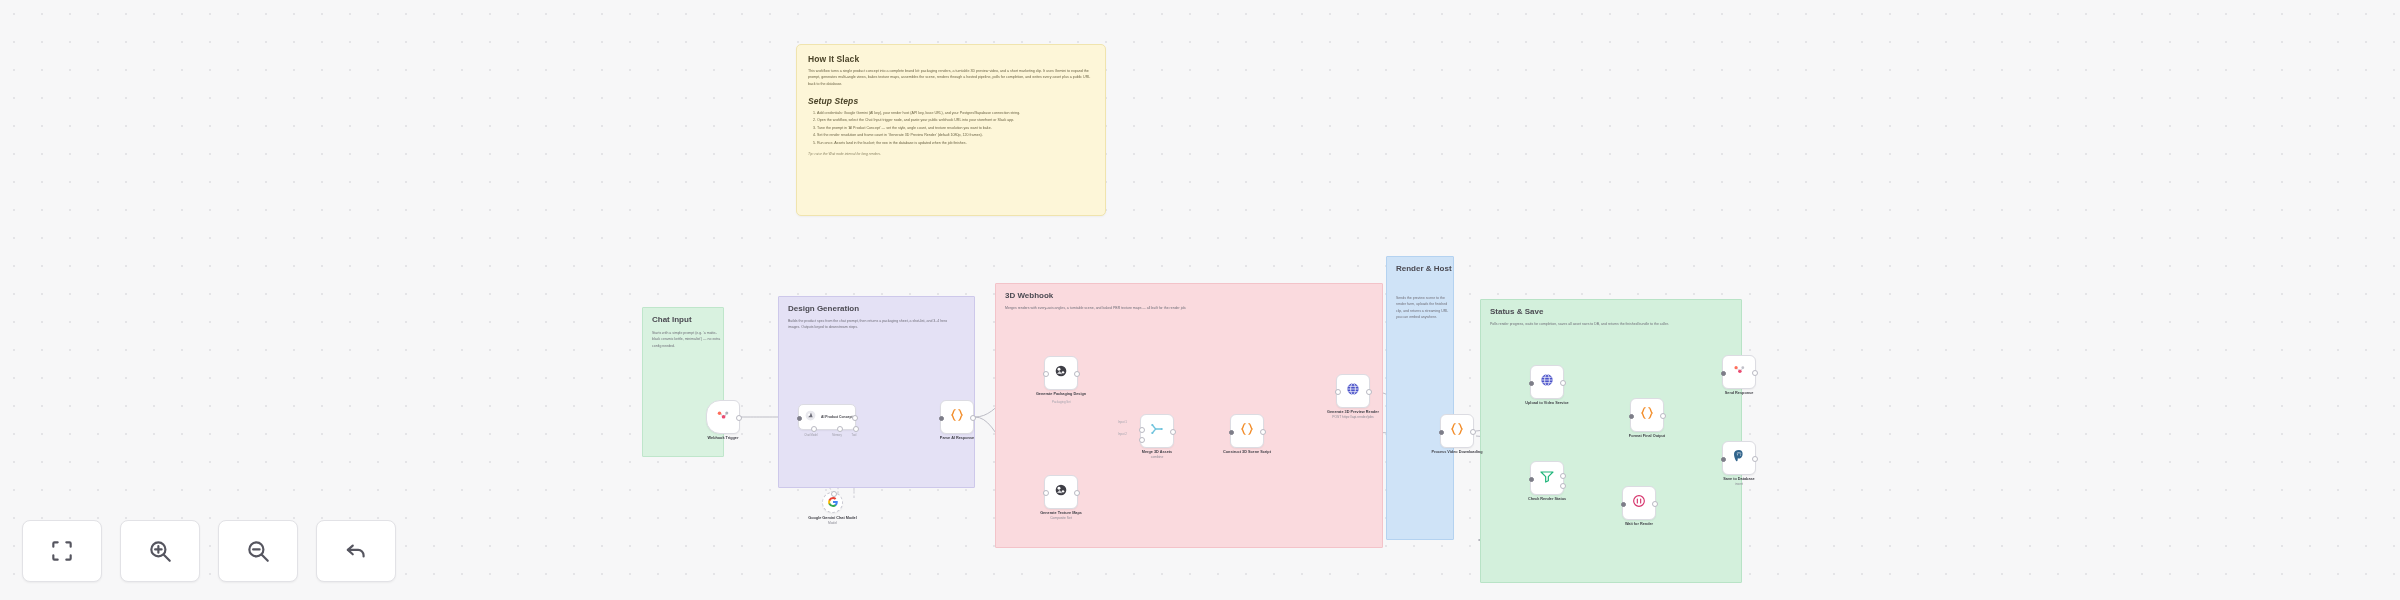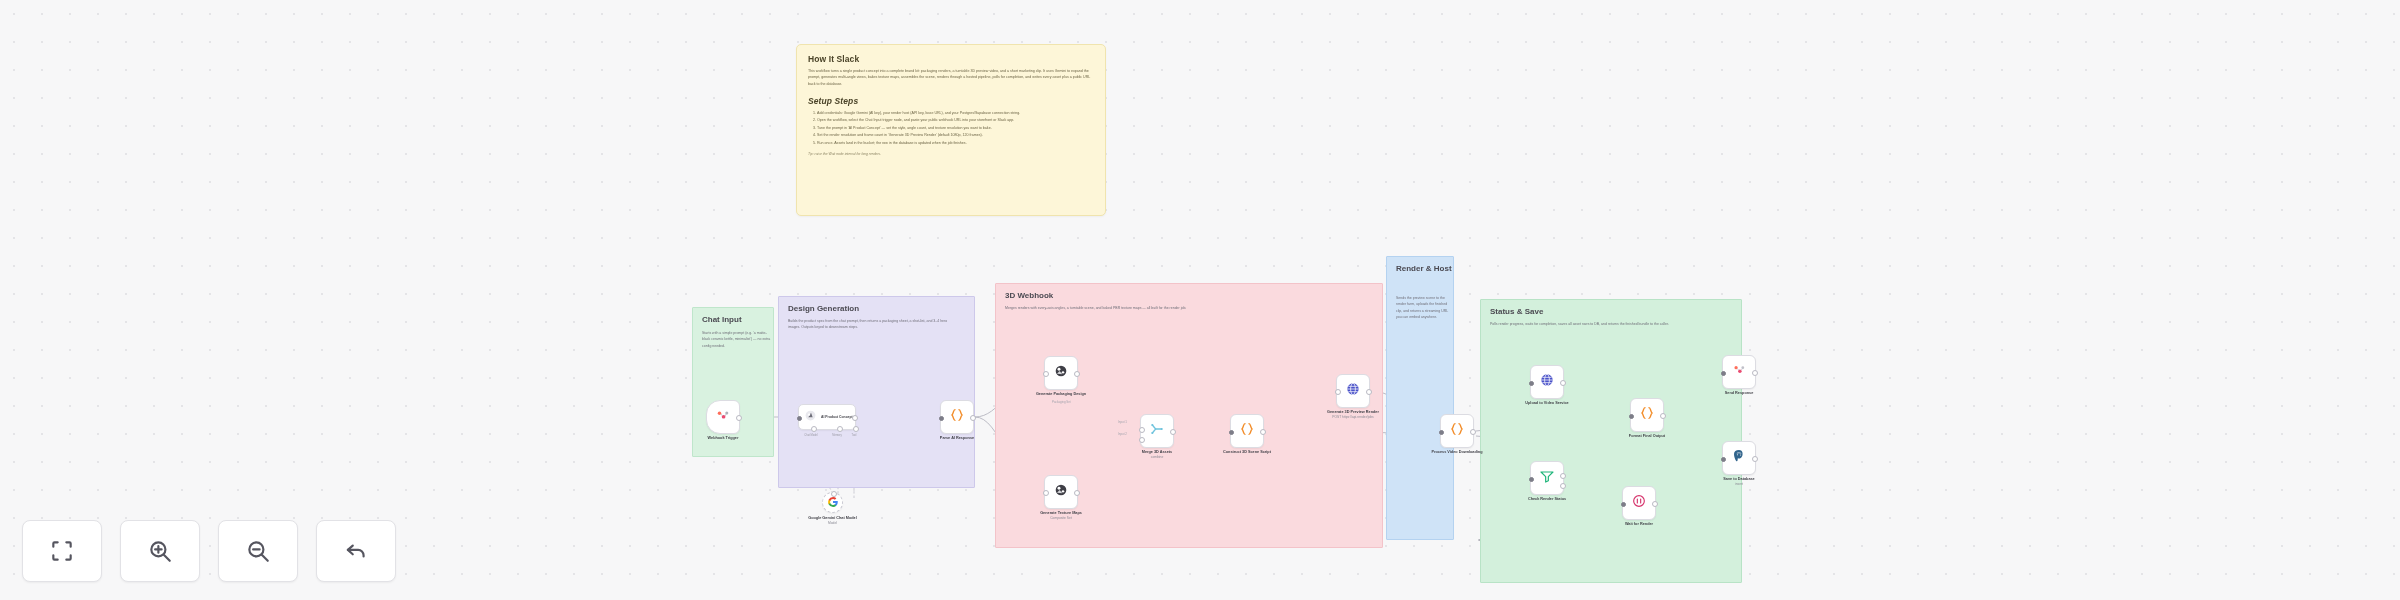--- a/index.html
+++ b/index.html
@@ -162,21 +162,21 @@
     <ol>
       <li>Add credentials: Google Gemini (AI key), your render host (API key, base URL), and your Postgres/Supabase connection string.</li>
       <li>Open the workflow, select the Chat Input trigger node, and paste your public webhook URL into your storefront or Slack app.</li>
       <li>Tune the prompt in 'AI Product Concept' — set the style, angle count, and texture resolution you want to bake.</li>
       <li>Set the render resolution and frame count in 'Generate 3D Preview Render' (default 1080p, 120 frames).</li>
       <li>Run once. Assets land in the bucket; the row in the database is updated when the job finishes.</li>
     </ol>
     <div class="foot">Tip: raise the Wait node interval for long renders.</div>
   </div>
 
-  <div class="group" style="left:692px;top:307px;width:82px;height:150px;background:#d9f2e0;border:1px solid #bfe6cb;">
+  <div class="group" style="left:642px;top:307px;width:82px;height:150px;background:#d9f2e0;border:1px solid #bfe6cb;">
     <div class="g-title">Chat Input</div>
     <div class="g-desc" style="top:22px;">Starts with a simple prompt (e.g. 'a matte-black ceramic kettle, minimalist') — no extra config needed.</div>
   </div>
 
   <div class="group" style="left:778px;top:296px;width:197px;height:192px;background:#e4e1f5;border:1px solid #cdc8ea;">
     <div class="g-title">Design Generation</div>
     <div class="g-desc" style="top:21px;">Builds the product spec from the chat prompt, then returns a packaging sheet, a shot-list, and 3–4 hero images. Outputs keyed to downstream steps.</div>
   </div>
 
   <div class="group" style="left:995px;top:283px;width:388px;height:265px;background:#fadade;border:1px solid #f3c3c9;">

